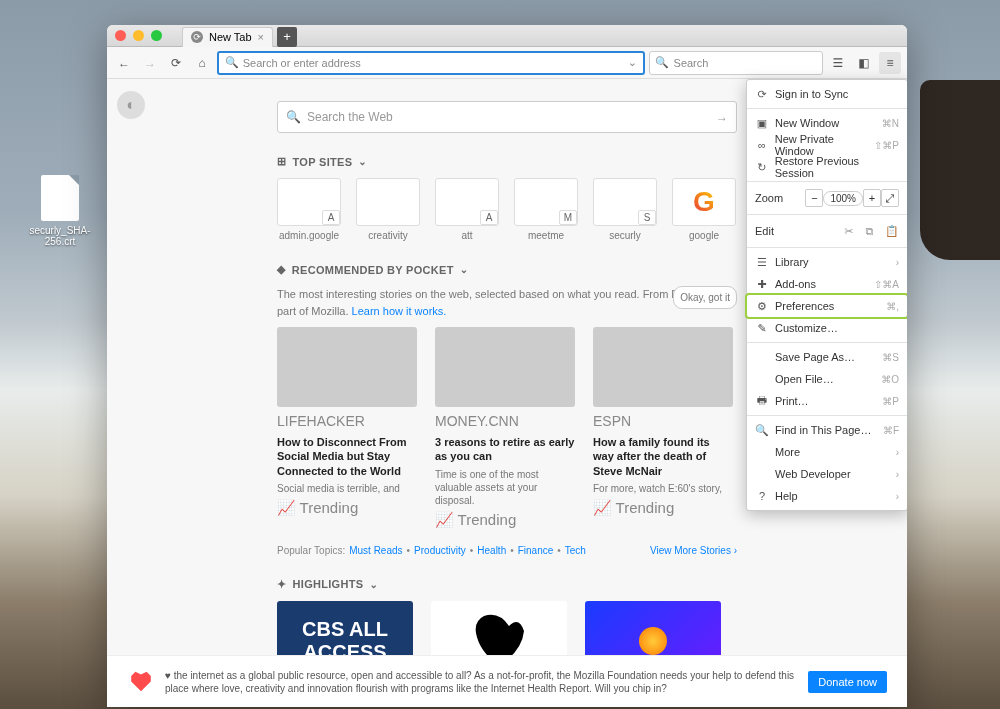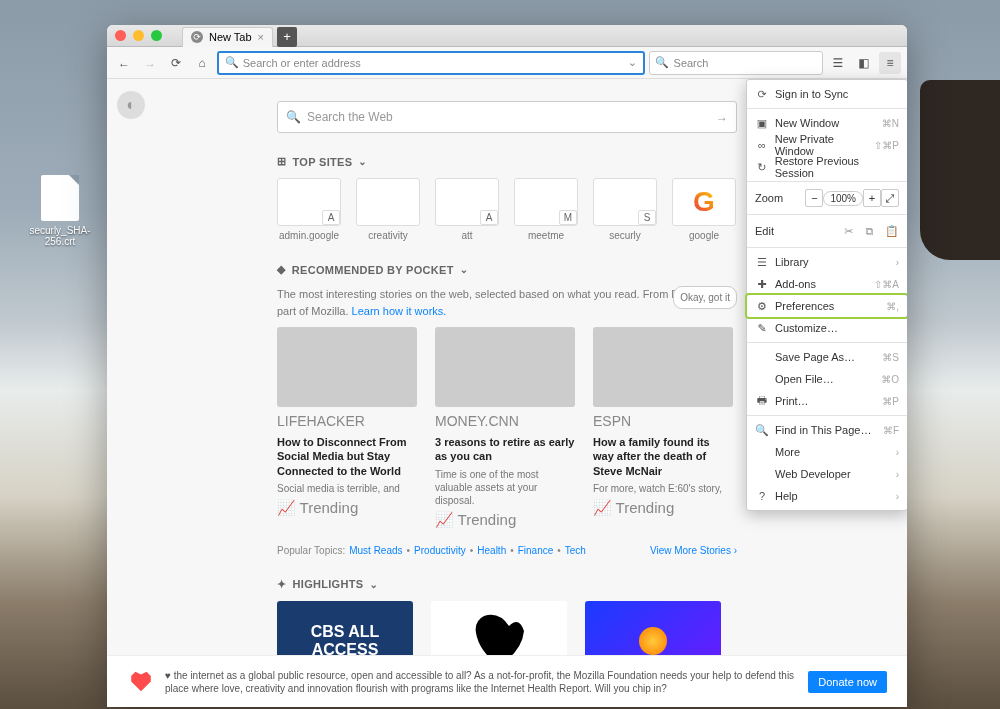--- a/index.html
+++ b/index.html
@@ -41,21 +41,21 @@
 .story{width:140px;cursor:pointer}
 .story .img{width:140px;height:80px;border-radius:3px;background:#ccc;margin-bottom:6px}
 .story .src{font-size:14px;color:#888;text-transform:uppercase;margin-bottom:6px}
 .story .ttl{font-size:11px;font-weight:600;color:#222;line-height:1.3;margin-bottom:4px}
 .story .sub{font-size:10px;color:#777;line-height:1.3;margin-bottom:4px}
 .story .trend{font-size:15px;color:#888}
 .topics{font-size:10px;color:#888;margin-top:16px;display:flex;align-items:center;gap:4px}
 .topics a{color:#0a84ff;text-decoration:none}
 .topics .more{margin-left:auto}
 .highlights{display:flex;gap:18px;margin-top:8px}
-.hl{width:136px;height:80px;border-radius:3px;background:#1a3b6e;color:#fff;display:flex;align-items:center;justify-content:center;font-weight:700;font-size:16px;text-align:center}
+.hl{width:136px;height:80px;border-radius:3px;background:#1a3b6e;color:#fff;display:flex;align-items:center;justify-content:center;font-weight:700;font-size:20px;text-align:center}
 .footer{position:absolute;bottom:0;left:0;right:0;height:52px;background:#fff;border-top:1px solid #eee;display:flex;align-items:center;padding:0 20px;gap:10px}
 .footer .heart{width:28px;height:28px;background:#ff4b4b;clip-path:polygon(50% 85%,15% 50%,15% 30%,30% 15%,50% 25%,70% 15%,85% 30%,85% 50%)}
 .footer .txt{font-size:10px;color:#555;line-height:1.3;flex:1}
 .footer .donate{background:#0a84ff;color:#fff;border:none;border-radius:2px;padding:5px 10px;font-size:11px;cursor:pointer}
 
 .menu{position:absolute;right:-1px;top:54px;width:162px;background:#fff;border:1px solid #ccc;border-radius:3px;box-shadow:0 4px 16px rgba(0,0,0,0.25);font-size:11px;color:#333;z-index:50;padding:3px 0}
 .mi{display:flex;align-items:center;height:22px;padding:0 8px;cursor:pointer;position:relative}
 .mi .ic{width:14px;text-align:center;margin-right:6px;color:#555;font-size:11px}
 .mi .sc{margin-left:auto;color:#aaa;font-size:10px}
 .mi .ar{margin-left:auto;color:#aaa;font-size:10px}

